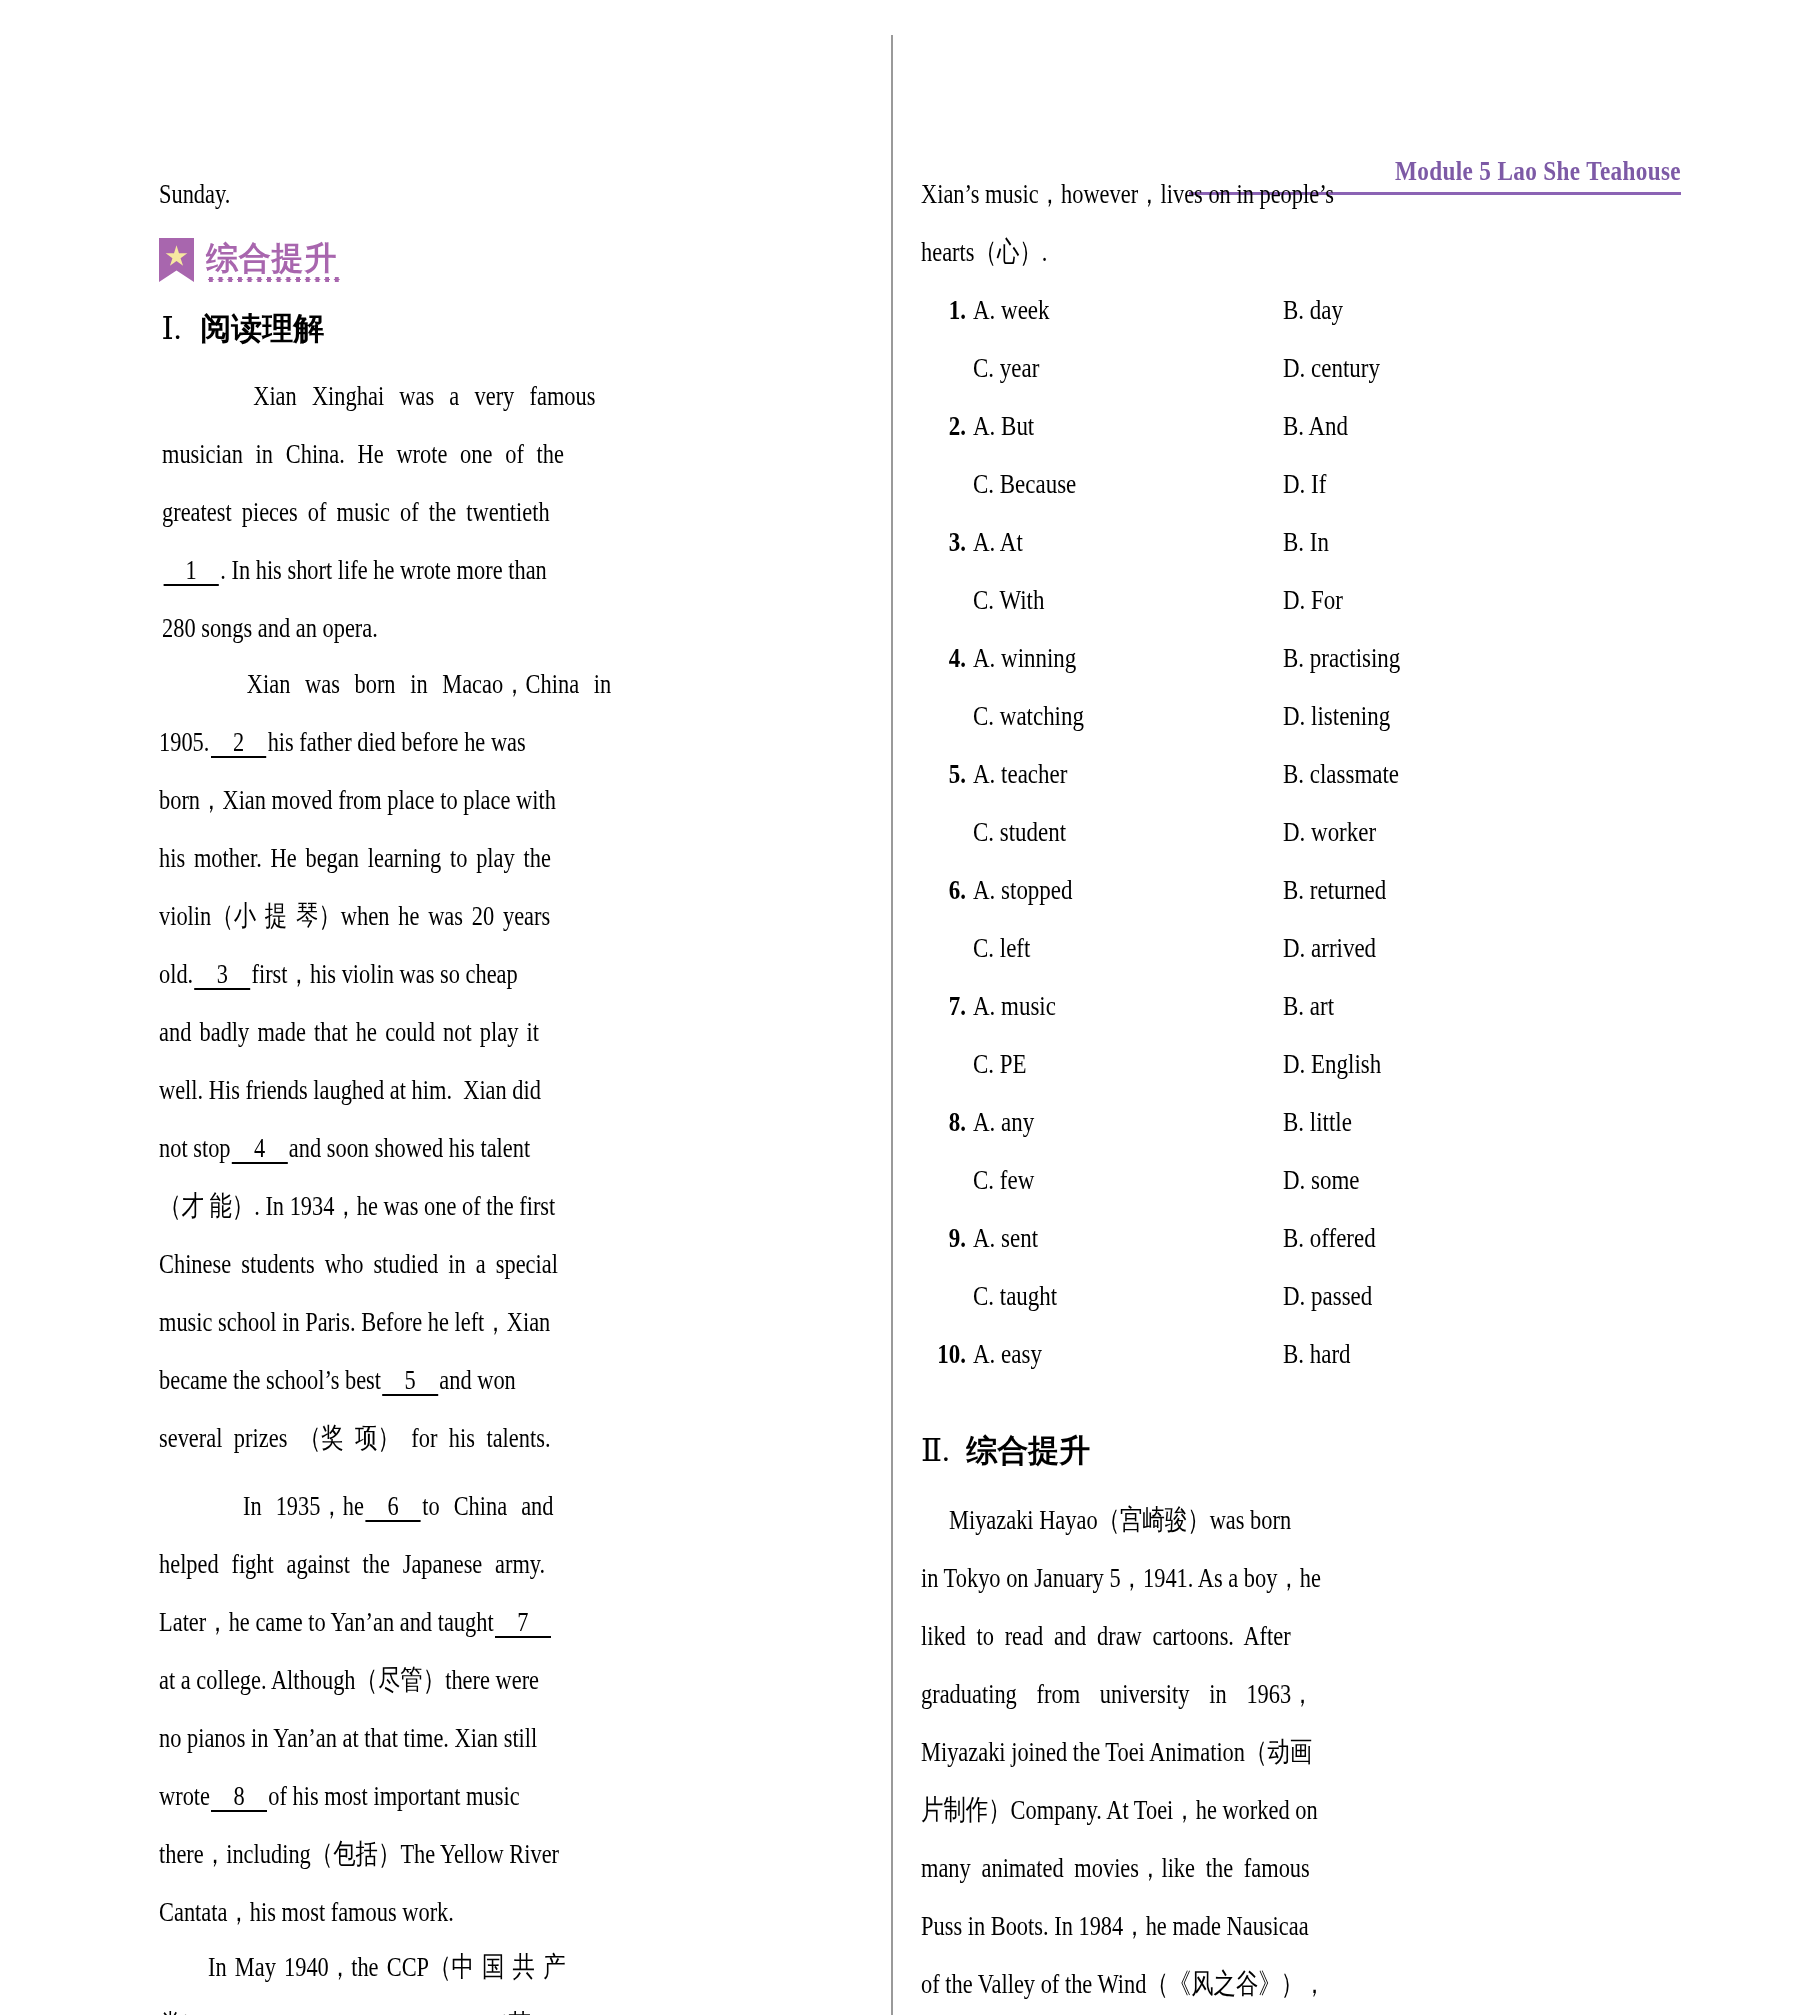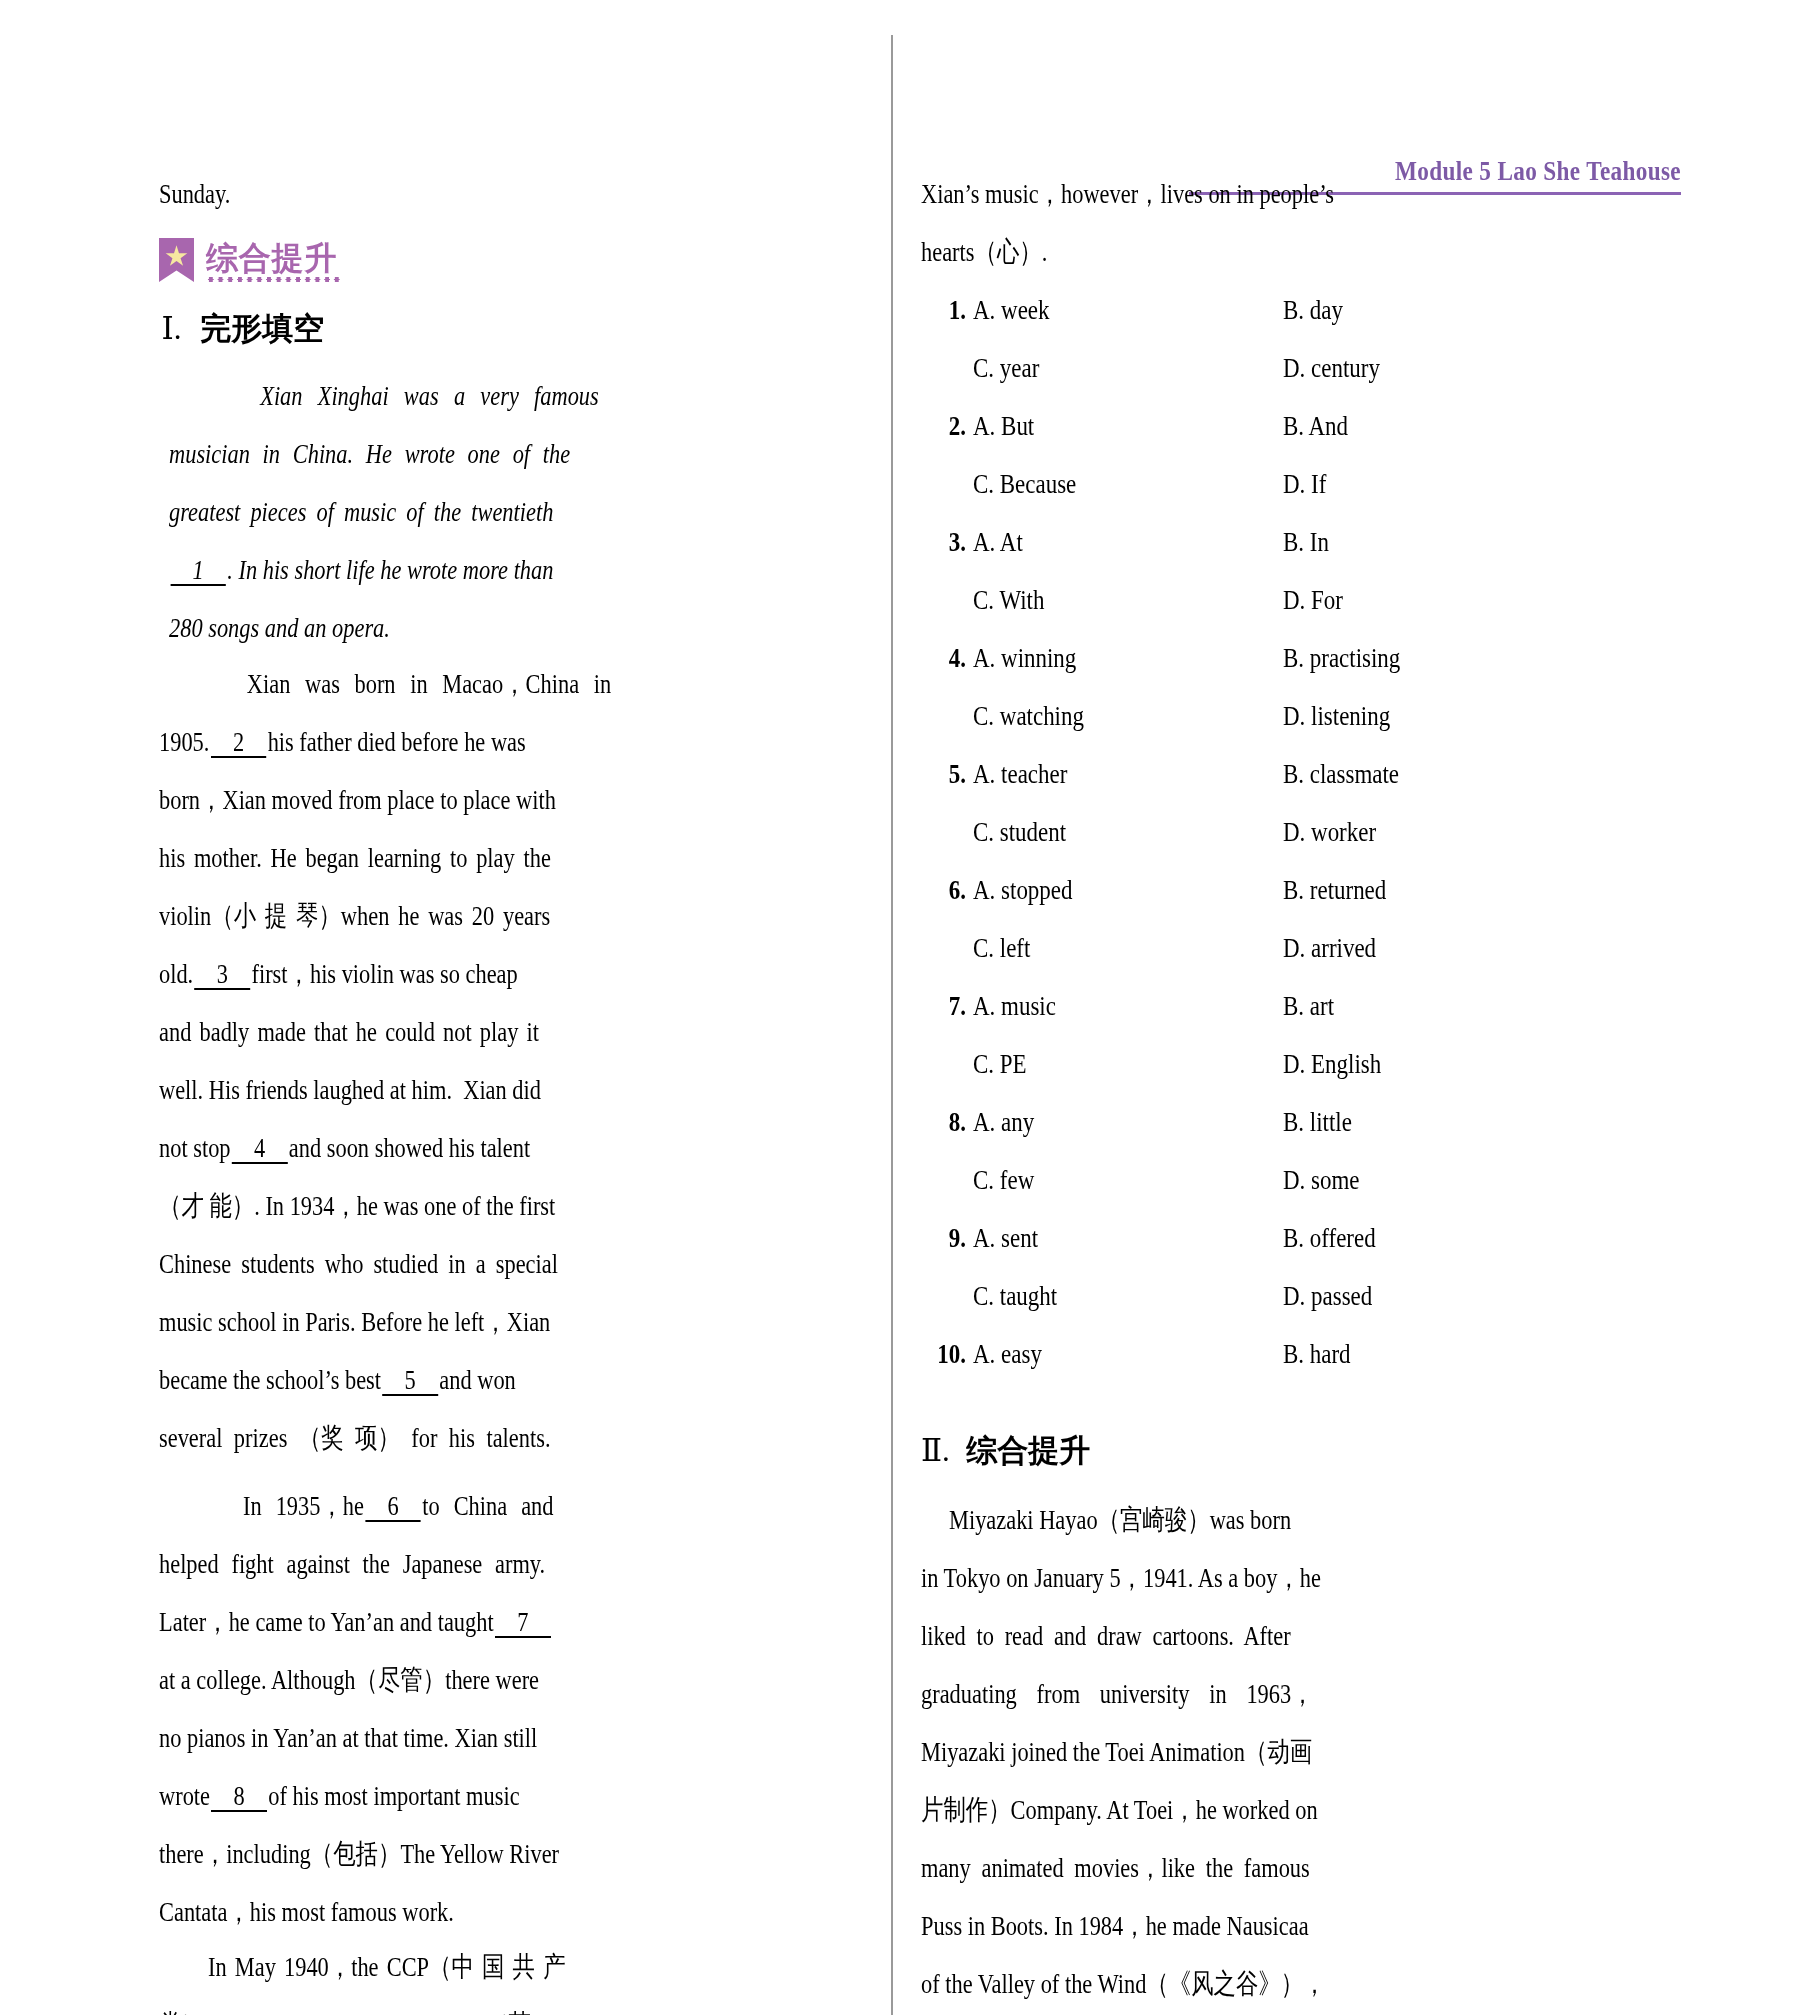--- a/index.html
+++ b/index.html
@@ -209,24 +209,24 @@
           <div class="star"></div>
         </div>
         <div class="badge-text-wrap">
           <div class="badge-text">综合提升</div>
           <div class="badge-dots"></div>
         </div>
       </div>
 
       <div class="sec-head" style="position:absolute;top:160px;left:2.4px;">
         <span class="roman">Ⅰ.</span>
-        <span style="display:inline-block;width:8px"></span><span>完形填空</span>
-      </div>
-
-      <div class="tblock" style="position:absolute;top:214px;left:10px;font-style:italic;">
+        <span style="display:inline-block;width:8px"></span><span>阅读理解</span>
+      </div>
+
+      <div class="tblock" style="position:absolute;top:214px;left:3px;">
         <div class="tline" style="word-spacing:12px;">&nbsp;&nbsp;&nbsp;&nbsp;&nbsp;&nbsp;Xian Xinghai was a very famous</div>
         <div class="tline" style="word-spacing:8.9px;">musician in China. He wrote one of the</div>
         <div class="tline" style="word-spacing:5.6px;">greatest pieces of music of the twentieth</div>
         <div class="tline"><span class="blank">1</span>. In his short life he wrote more than</div>
         <div class="tline">280 songs and an opera.</div>
       </div>
 
       <div class="tblock" style="position:absolute;top:502px;left:0;">
         <div class="tline" style="word-spacing:11.3px;">&nbsp;&nbsp;&nbsp;&nbsp;&nbsp;&nbsp;Xian was born in Macao，China in</div>
         <div class="tline">1905.<span class="blank">2</span>his father died before he was</div>

